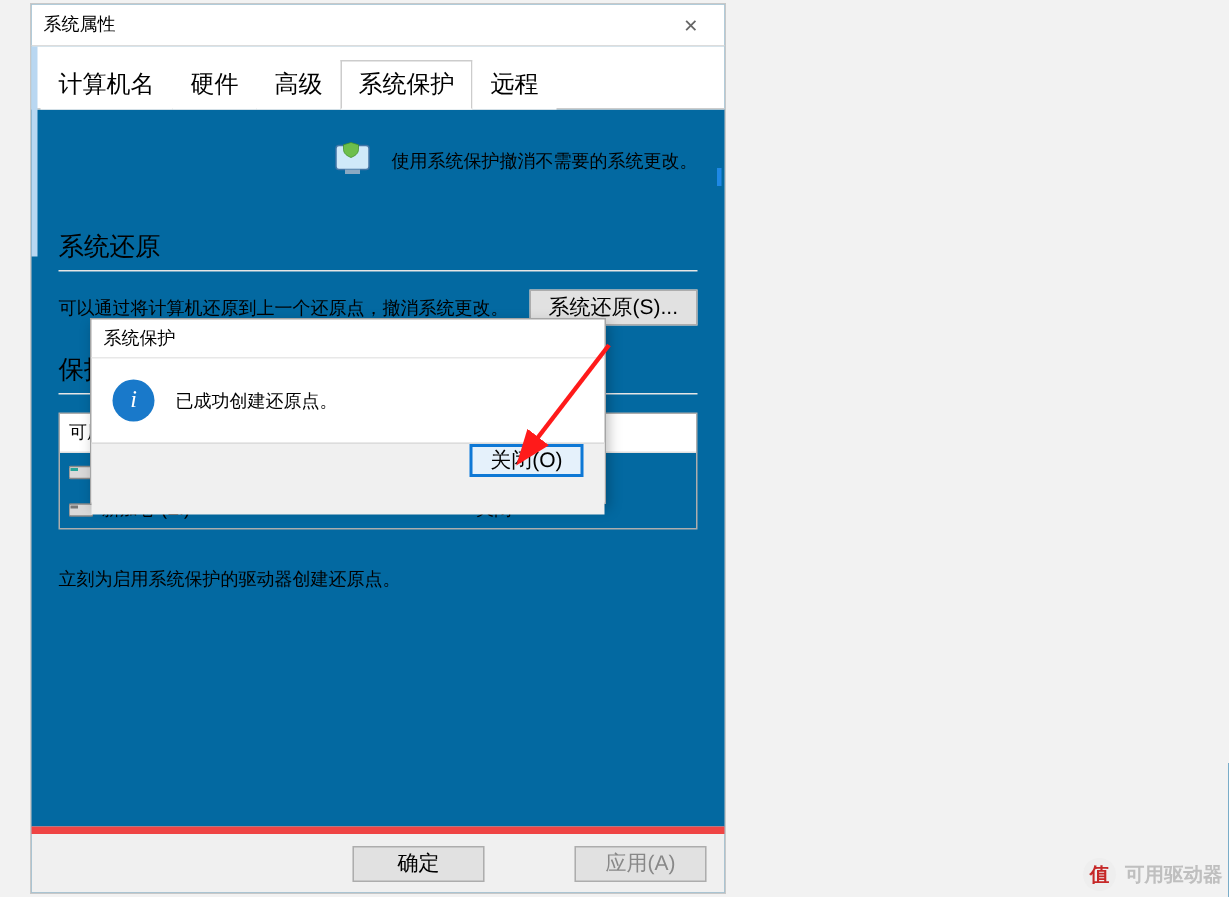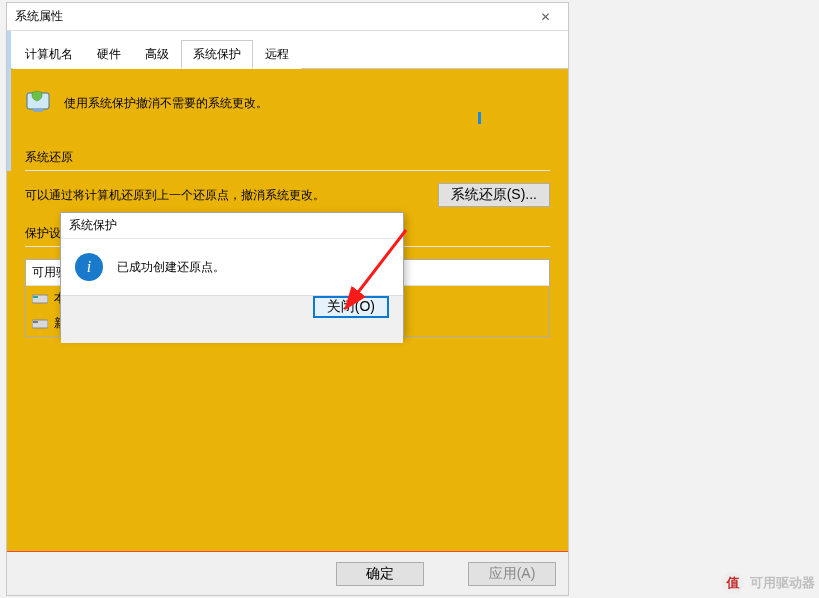--- a/index.html
+++ b/index.html
@@ -1,41 +1,41 @@
 <!DOCTYPE html>
 <html><head>
 <meta charset="utf-8">
 <style>
   * { box-sizing: border-box; margin: 0; padding: 0; }
   body { background: #f2f2f2; font-family: "Microsoft YaHei", "Segoe UI", sans-serif; font-size: 12px; color: #000; width: 819px; height: 598px; overflow: hidden; position: relative; }
-  .window { position: absolute; left: 6px; top: 2px; width: 563px; height: 594px; background: #eab308; border: 1px solid #c8c8c8; }
+  .window { position: absolute; left: 20px; top: 2px; width: 464px; height: 594px; background: #0369a1; border: 1px solid #c8c8c8; }
   .titlebar { height: 28px; display: flex; align-items: center; padding-left: 8px; background: #fff; border-bottom: 1px solid #dcdcdc; }
   .titlebar .title { flex: 1; font-size: 12px; }
   .titlebar .close { width: 45px; height: 28px; display: flex; align-items: center; justify-content: center; color: #666; }
   .tabs { display: flex; padding: 8px 6px 0 6px; border-bottom: 1px solid #ccc; background: #fff; }
-  .tab { padding: 5px 11px; font-size: 12px; border: 1px solid transparent; border-bottom: none; position: relative; top: 1px; background: #fff; cursor: pointer; }
+  .tab { padding: 5px 11px; font-size: 16px; border: 1px solid transparent; border-bottom: none; position: relative; top: 1px; background: #fff; cursor: pointer; }
   .tab.active { border-color: #ccc; border-bottom: 1px solid #fff; }
   .content { padding: 18px 18px 10px 18px; }
-  .intro { display: flex; align-items: center; gap: 7px; margin-bottom: 30px; }
+  .intro { display: flex; align-items: center; gap: 7px; margin-bottom: 30px; justify-content: flex-end; }
   .intro .icon { width: 32px; height: 32px; }
   .group { margin-bottom: 18px; }
-  .sec-title { font-size: 12px; margin-bottom: 12px; padding-bottom: 4px; border-bottom: 1px solid #e6e6e6; }
+  .sec-title { font-size: 17px; margin-bottom: 12px; padding-bottom: 4px; border-bottom: 1px solid #e6e6e6; }
   .row { display: flex; align-items: center; justify-content: space-between; margin-bottom: 10px; }
   .row .txt { flex: 1; padding-right: 12px; line-height: 1.5; }
   .btn { min-width: 88px; height: 24px; background: #e1e1e1; border: 1px solid #adadad; font-size: 14px; cursor: pointer; padding: 0 12px; }
   .btn:disabled { color: #888; margin-left: 40px; }
   .list { border: 1px solid #adadad; margin: 8px 0 16px 0; }
   .list-head, .list-row { display: flex; }
   .list-head { background: #fff; border-bottom: 1px solid #e0e0e0; }
   .list-head div, .list-row div { padding: 4px 6px; }
   .col-d { width: 64%; display: flex; align-items: center; gap: 6px; }
   .col-s { flex: 1; }
   .list-row { }
   .drive-icon { width: 16px; height: 12px; }
-  .footer { position: absolute; bottom: 0; left: 0; right: 0; height: 44px; display: flex; justify-content: flex-end; align-items: center; gap: 4px; padding-right: 12px; background: #f0f0f0; border-top: 1px solid #ef4444; }
+  .footer { position: absolute; bottom: 0; left: 0; right: 0; height: 44px; display: flex; justify-content: flex-end; align-items: center; gap: 20px; padding-right: 12px; background: #f0f0f0; border-top: 5px solid #ef4444; }
   .dialog { position: absolute; left: 60px; top: 212px; width: 344px; height: 124px; background: #fff; border: 1px solid #a5a5a5; box-shadow: 2px 3px 8px rgba(0,0,0,0.25); }
   .dialog .dlg-title { padding: 4px 8px; font-size: 12px; border-bottom: 1px solid #e8e8e8; }
   .dialog .dlg-body { display: flex; align-items: center; gap: 14px; padding: 14px 14px; }
   .dialog .info-icon { width: 28px; height: 28px; border-radius: 50%; background: #1979ca; color: #fff; display: flex; align-items: center; justify-content: center; font-family: Georgia, serif; font-style: italic; font-size: 16px; }
   .dialog .dlg-foot { height: 48px; background: #f0f0f0; display: flex; justify-content: flex-end; align-items: flex-start; padding-right: 14px; border-top: 1px solid #dcdcdc; }
   .dialog .dlg-foot .btn { border: 2px solid #0e78d5; background: #e5f1fb; min-width: 74px; height: 22px; }
   .arrow { position: absolute; left: 334px; top: 224px; pointer-events: none; }
   .watermark { position: absolute; right: 4px; bottom: 4px; display: flex; align-items: center; gap: 6px; color: #bfbfbf; font-size: 13px; font-weight: 600; }
   .watermark .w-icon { width: 22px; height: 22px; border-radius: 50%; background: #eee; display: flex; align-items: center; justify-content: center; color: #c62828; font-size: 13px; }
   .hl-l { position: absolute; left: 0; top: 28px; width: 4px; height: 140px; background: #b9d7f1; }
@@ -107,20 +107,21 @@
                   <rect x="1" y="3" width="5" height="2" fill="#777"></rect>
                 </svg>
             </span>
             <span>新加卷 (E:)</span>
           </div>
           <div class="col-s">关闭</div>
         </div>
       </div>
 
       <div class="row" style="margin-top:24px">
+        <div class="txt">立刻为启用系统保护的驱动器创建还原点。</div>
       </div>
     </div>
   </div>
 
   <div class="footer">
     <button class="btn">确定</button>
     <button class="btn" disabled="">应用(A)</button>
   </div>
 
   <div class="hl-l"></div>

